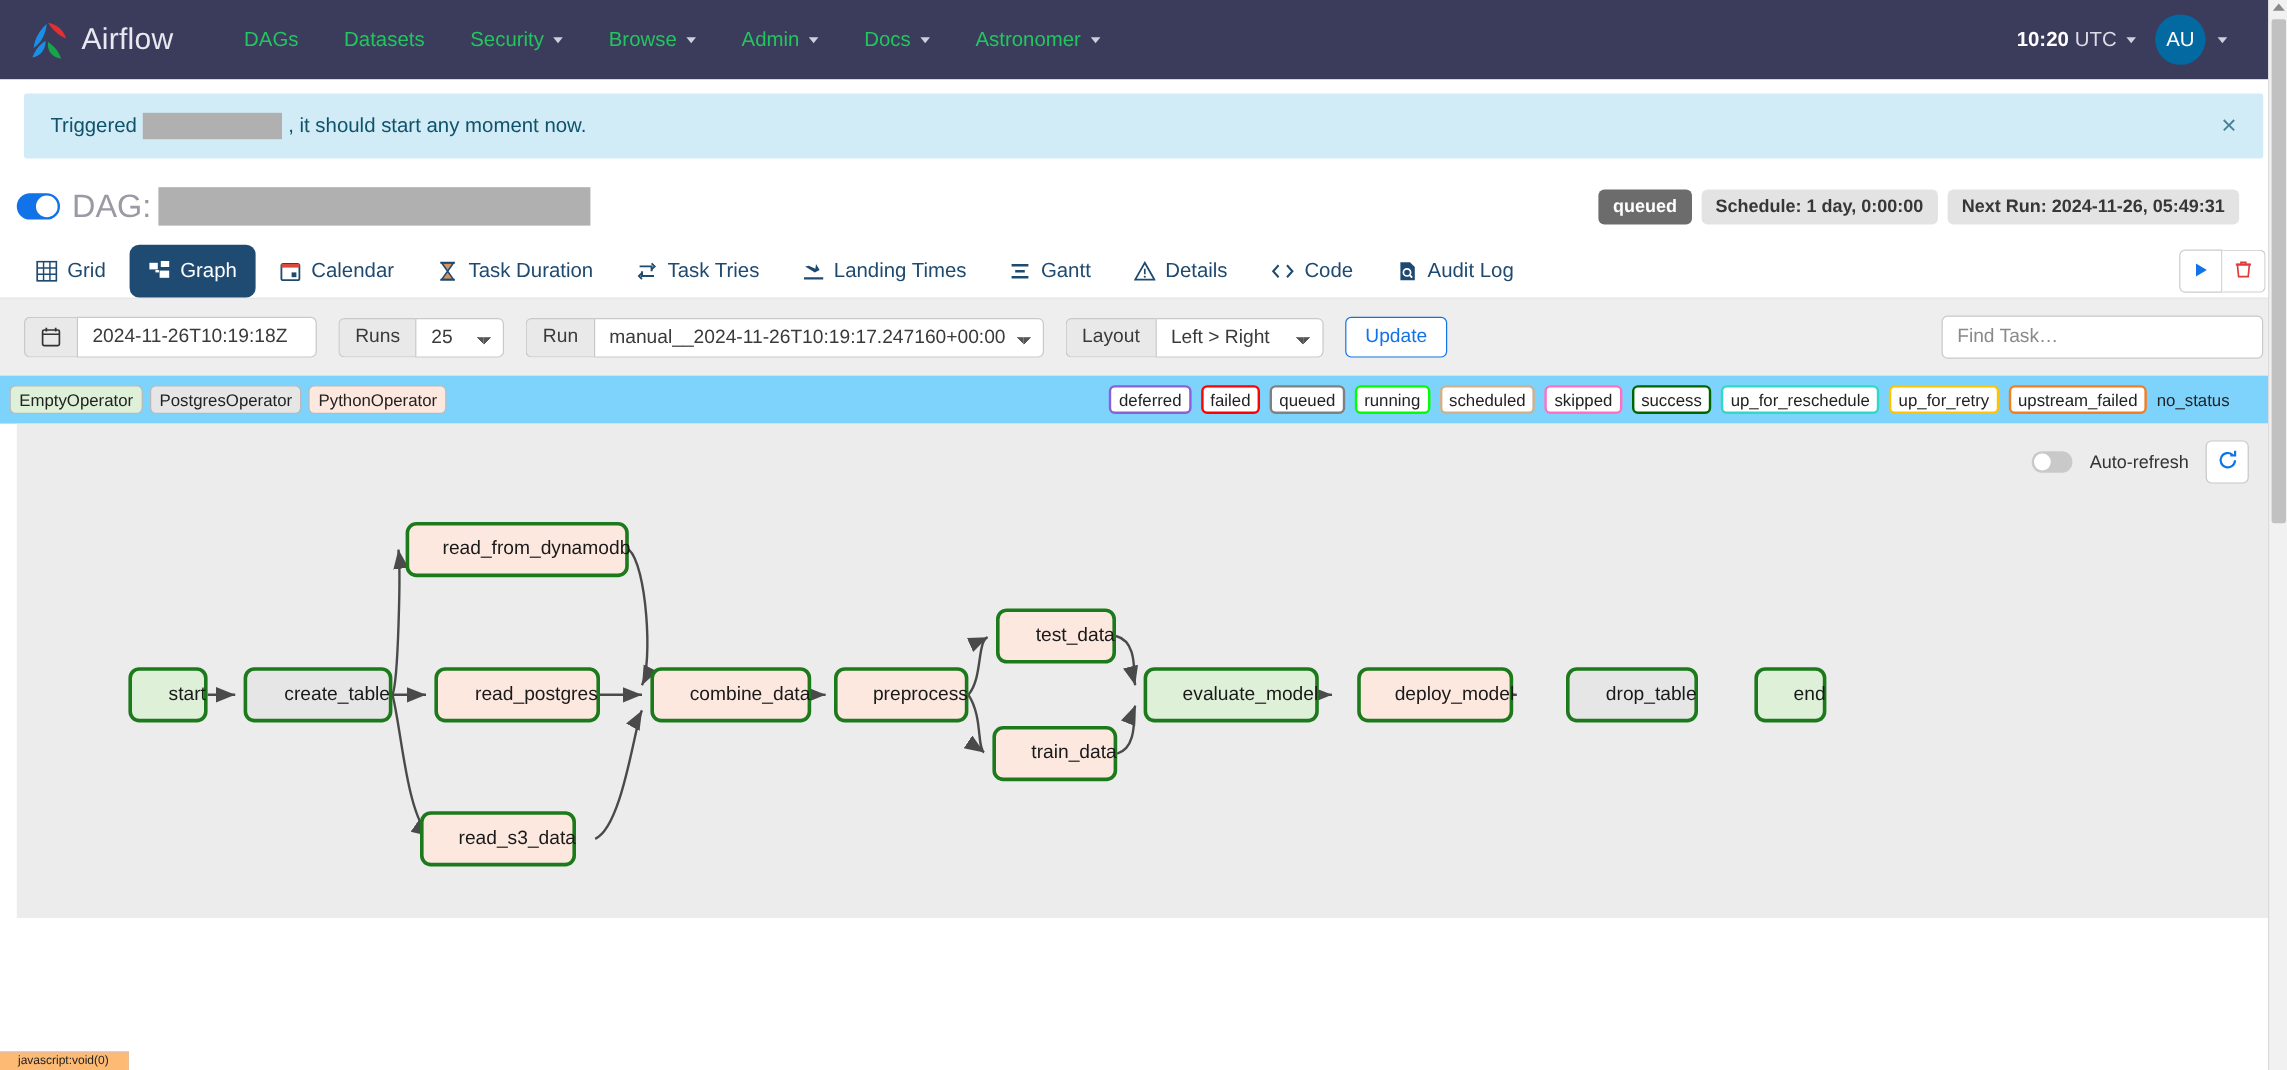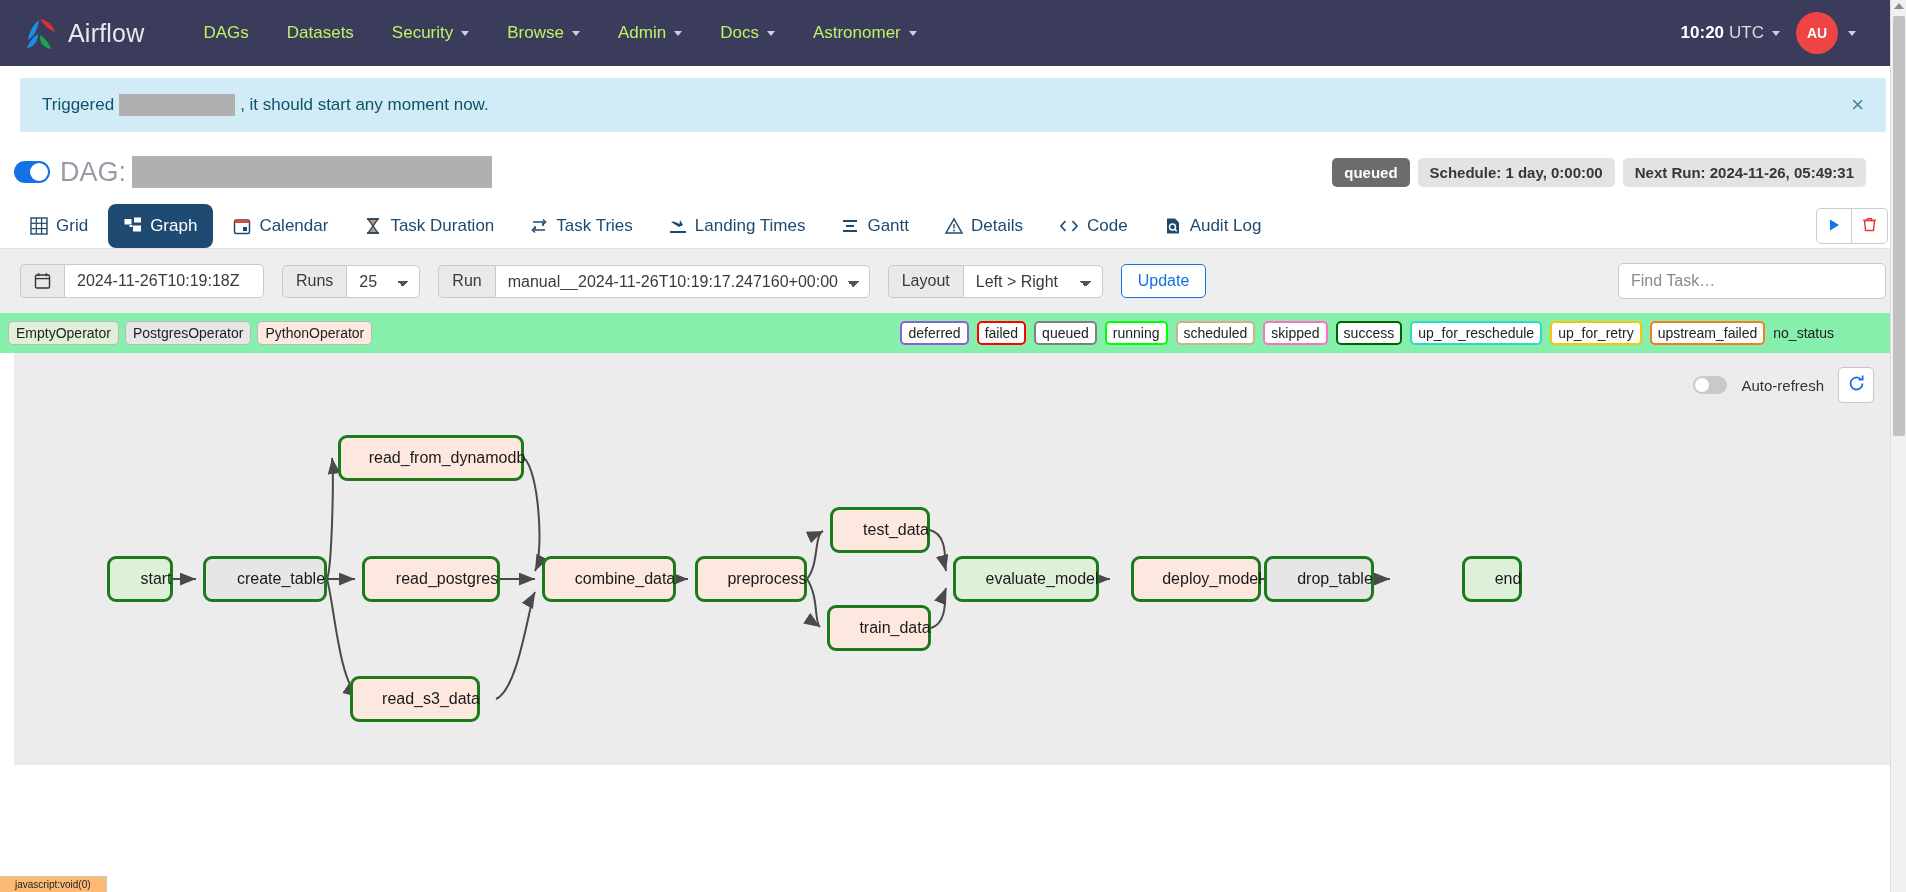--- a/index.html
+++ b/index.html
@@ -20,35 +20,35 @@
     display: flex;
     align-items: center;
     padding: 0 20px;
     position: relative;
   }
   .brand { display: flex; align-items: center; gap: 8px; margin-right: 40px; }
   .brand-logo { width: 40px; height: 40px; position: relative; }
   .brand-text { color: #e8e8f0; font-size: 25px; font-weight: 400; letter-spacing: .2px; }
   .nav-links { display: flex; align-items: center; gap: 0; }
   .nav-link {
-    color: #bef264; font-size: 17px; padding: 10px 19px; cursor: pointer;
+    color: #22c55e; font-size: 17px; padding: 10px 19px; cursor: pointer;
     display: flex; align-items: center; gap: 5px; white-space: nowrap;
   }
   .caret {
     width: 0; height: 0; border-left: 4.5px solid transparent;
     border-right: 4.5px solid transparent; border-top: 5px solid #cfcfdd;
     display: inline-block; margin-left: 3px;
   }
   .nav-right { margin-left: auto; display: flex; align-items: center; gap: 16px; padding-right: 30px; }
   .clock { color: #dcdce6; font-size: 17px; display: flex; align-items: center; gap: 5px; }
   .clock b { color: #fff; font-weight: 700; }
   .avatar-wrap { display: flex; align-items: center; gap: 7px; }
   .avatar {
-    width: 42px; height: 42px; border-radius: 50%; background: #ef4444;
-    color: #fff; font-weight: 700; font-size: 14px;
+    width: 42px; height: 42px; border-radius: 50%; background: #0369a1;
+    color: #fff; font-weight: 400; font-size: 17px;
     display: flex; align-items: center; justify-content: center;
   }
 
   
   .alert-wrap { padding: 12px 20px 0 20px; background: #fff; }
   .alert {
     background: #d1ecf7; color: #10526a;
     padding: 16px 22px; font-size: 17px;
     display: flex; align-items: center;
     position: relative; border-radius: 2px;
@@ -148,22 +148,22 @@
   .find-task {
     margin-left: auto; width: 268px; background: #fff; border: 1px solid #c9c9c9;
     border-radius: 5px; padding: 8px 12px; font-size: 16px; color: #555;
     font-family: "Liberation Sans", sans-serif;
   }
   .find-task::placeholder { color: #8a8a8a; }
 
   
   .legend-row {
     display: flex; align-items: flex-start;
-    padding: 8px 32px 8px 8px;
-    background: #86efac;
+    padding: 8px 8px 8px 8px;
+    background: #7dd3fc;
     font-size: 14px;
   }
   .legend-pill {
     border: 1px solid #b9b9b9; border-radius: 5px; padding: 3px 7px;
     margin-right: 6px; white-space: nowrap; color: #222; font-size: 14px;
   }
   .status-legends { margin-left: auto; display: flex; align-items: center; padding-right: 40px; }
   .status-pill {
     border: 2px solid #999; border-radius: 5px; padding: 2px 6px;
     margin-right: 8px; white-space: nowrap; color: #222; font-size: 14px;
@@ -555,21 +555,21 @@
     </div>
   <div class="node fill-python" style="left:813px; top:252px; width:104px; height:46px;">
       <span>train_data</span>
     </div>
   <div class="node fill-empty" style="left:939px; top:203px; width:146px; height:46px;">
       <span>evaluate_model</span>
     </div>
   <div class="node fill-python" style="left:1117px;top:203px; width:130px; height:46px;">
       <span>deploy_model</span>
     </div>
-  <div class="node fill-postgres" style="left:1250px;top:203px; width:110px; height:46px;">
+  <div class="node fill-postgres" style="left:1291px;top:203px; width:110px; height:46px;">
       <span>drop_table</span>
     </div>
   <div class="node fill-empty" style="left:1448px;top:203px; width:60px;  height:46px;">
       <span>end</span>
     </div>
 </div>
 
 <div class="statusbar">javascript:void(0)</div>
 
 <div class="scrollbar">

